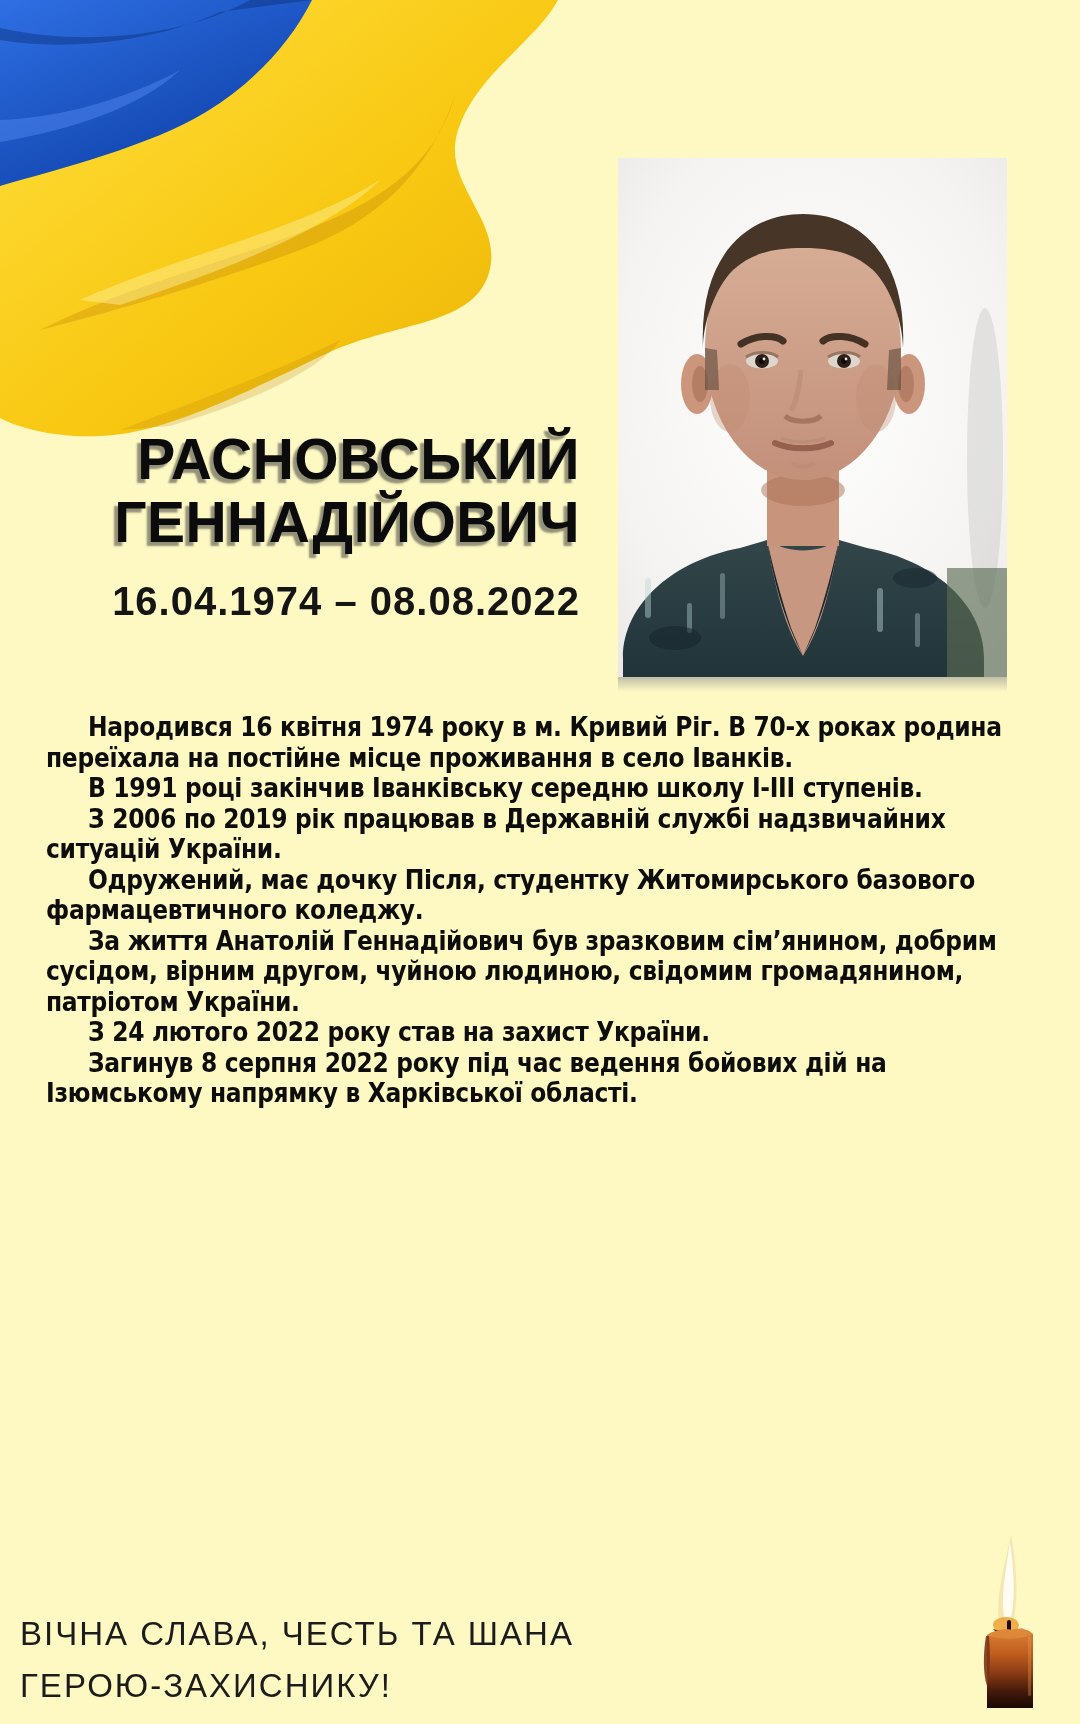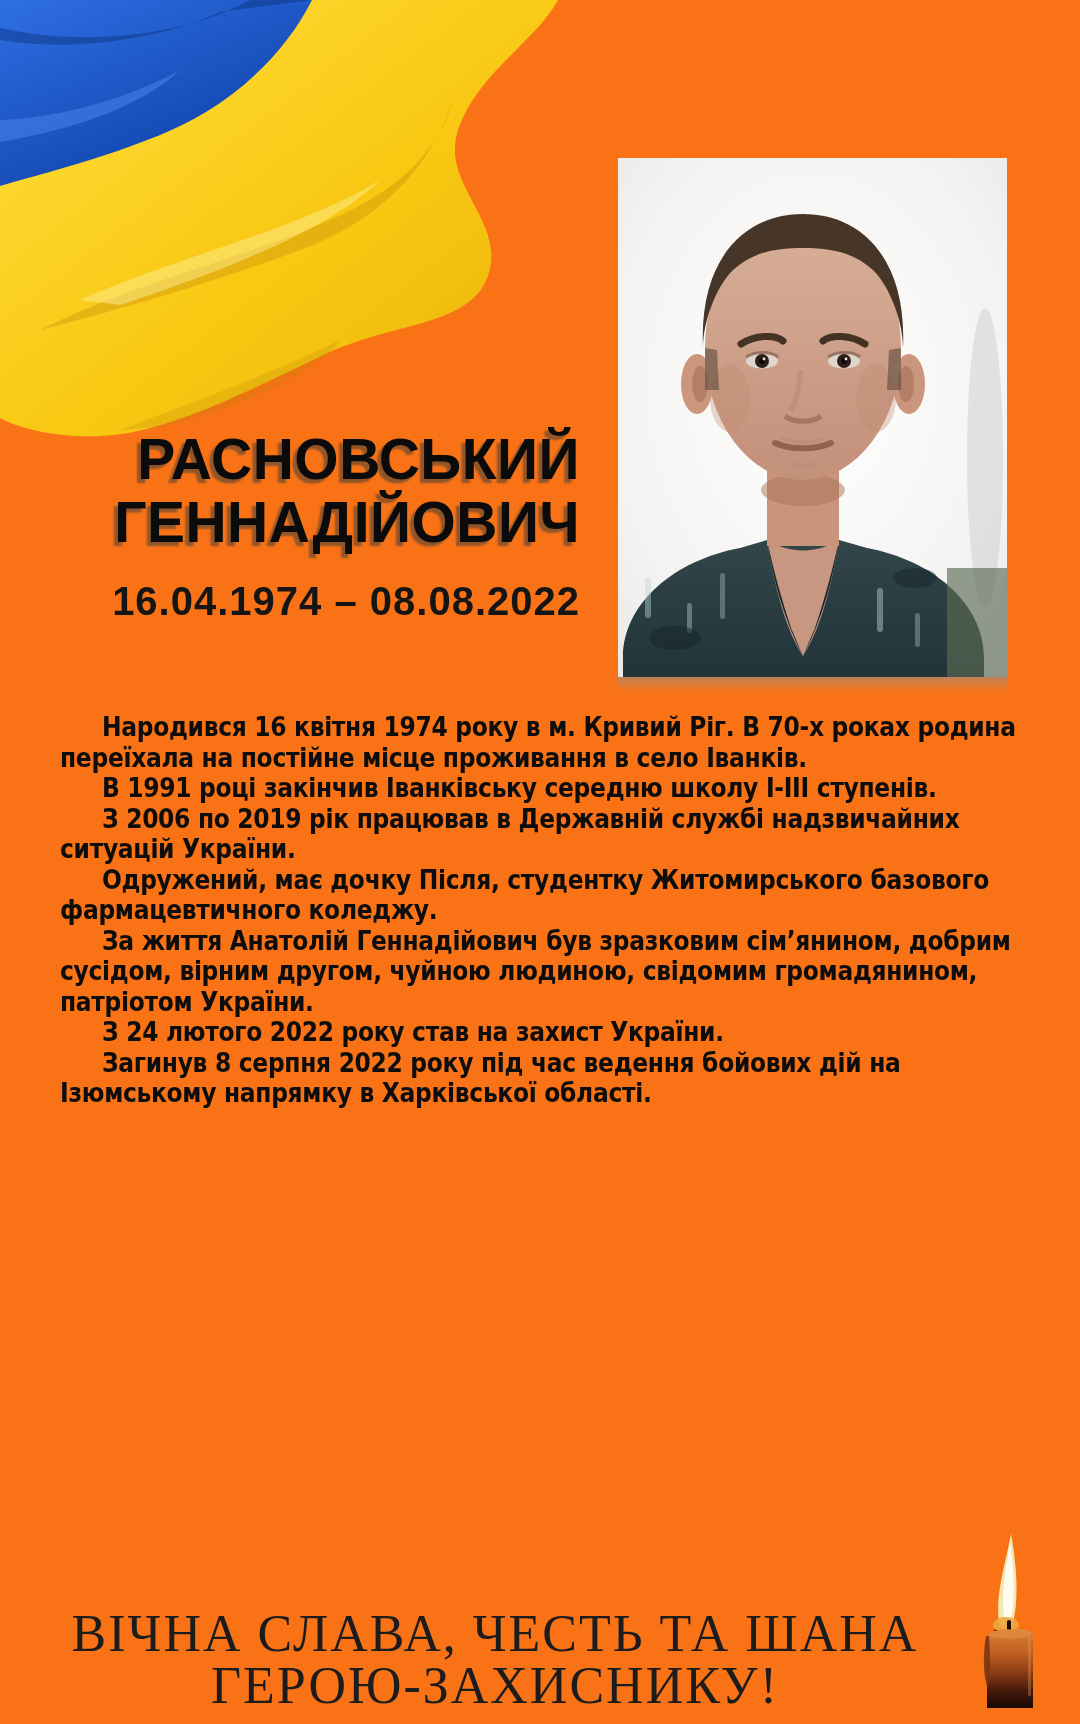--- a/index.html
+++ b/index.html
@@ -5,21 +5,21 @@
   :root{
     --flag-blue:#1d5ed6;
     --flag-yellow:#ffd516;
     --ink:#111111;
   }
   *{margin:0;padding:0;box-sizing:border-box;}
   html,body{background:#ffffff;}
   .poster{
     position:relative;
     width:1080px;height:1724px;
-    background:#f97316;
+    background:#fef9c3;
     overflow:hidden;
     font-family:"Liberation Sans", sans-serif;
     color:var(--ink);
     padding-left:36px;
   }
   .flag{position:absolute;left:0;top:0;width:585px;height:450px;}
   .photo{position:absolute;left:615px;top:158px;width:395px;height:540px;}
   .title-block{
     position:absolute;left:55px;top:428px;width:525px;
     text-align:right;
@@ -30,35 +30,34 @@
     color:#0b0b0b;
     text-shadow:-4px 4px 2px rgba(60,60,60,0.55);
     white-space:nowrap;
   }
   .life-dates{
     margin-top:25px;
     font-size:40px;font-weight:700;letter-spacing:1px;
     color:#151515;white-space:nowrap;
   }
   .bio{
-    position:absolute;left:60px;top:712px;width:968px;
+    position:absolute;left:46px;top:712px;width:968px;
     font-family:"DejaVu Sans", sans-serif;
     font-stretch:condensed;
     font-weight:700;
     font-size:26px;line-height:30.5px;
     letter-spacing:-0.3px;
     color:#0d0d0d;
   }
   .bio p{text-indent:42px;margin:0;}
   .footer{
     position:absolute;left:20px;top:1608px;width:950px;
-    text-align:center;
-    font-family:Liberation Serif, serif;
+    font-family:Liberation Sans, sans-serif;
     font-weight:400;
-    font-size:52px;line-height:52px;
+    font-size:33px;line-height:52px;
     letter-spacing:2px;
     color:#1c1c1c;
   }
   .candle{position:absolute;left:975px;top:1532px;width:70px;height:180px;}
 </style>
 </head>
 <body>
 
 <div class="poster">
 

